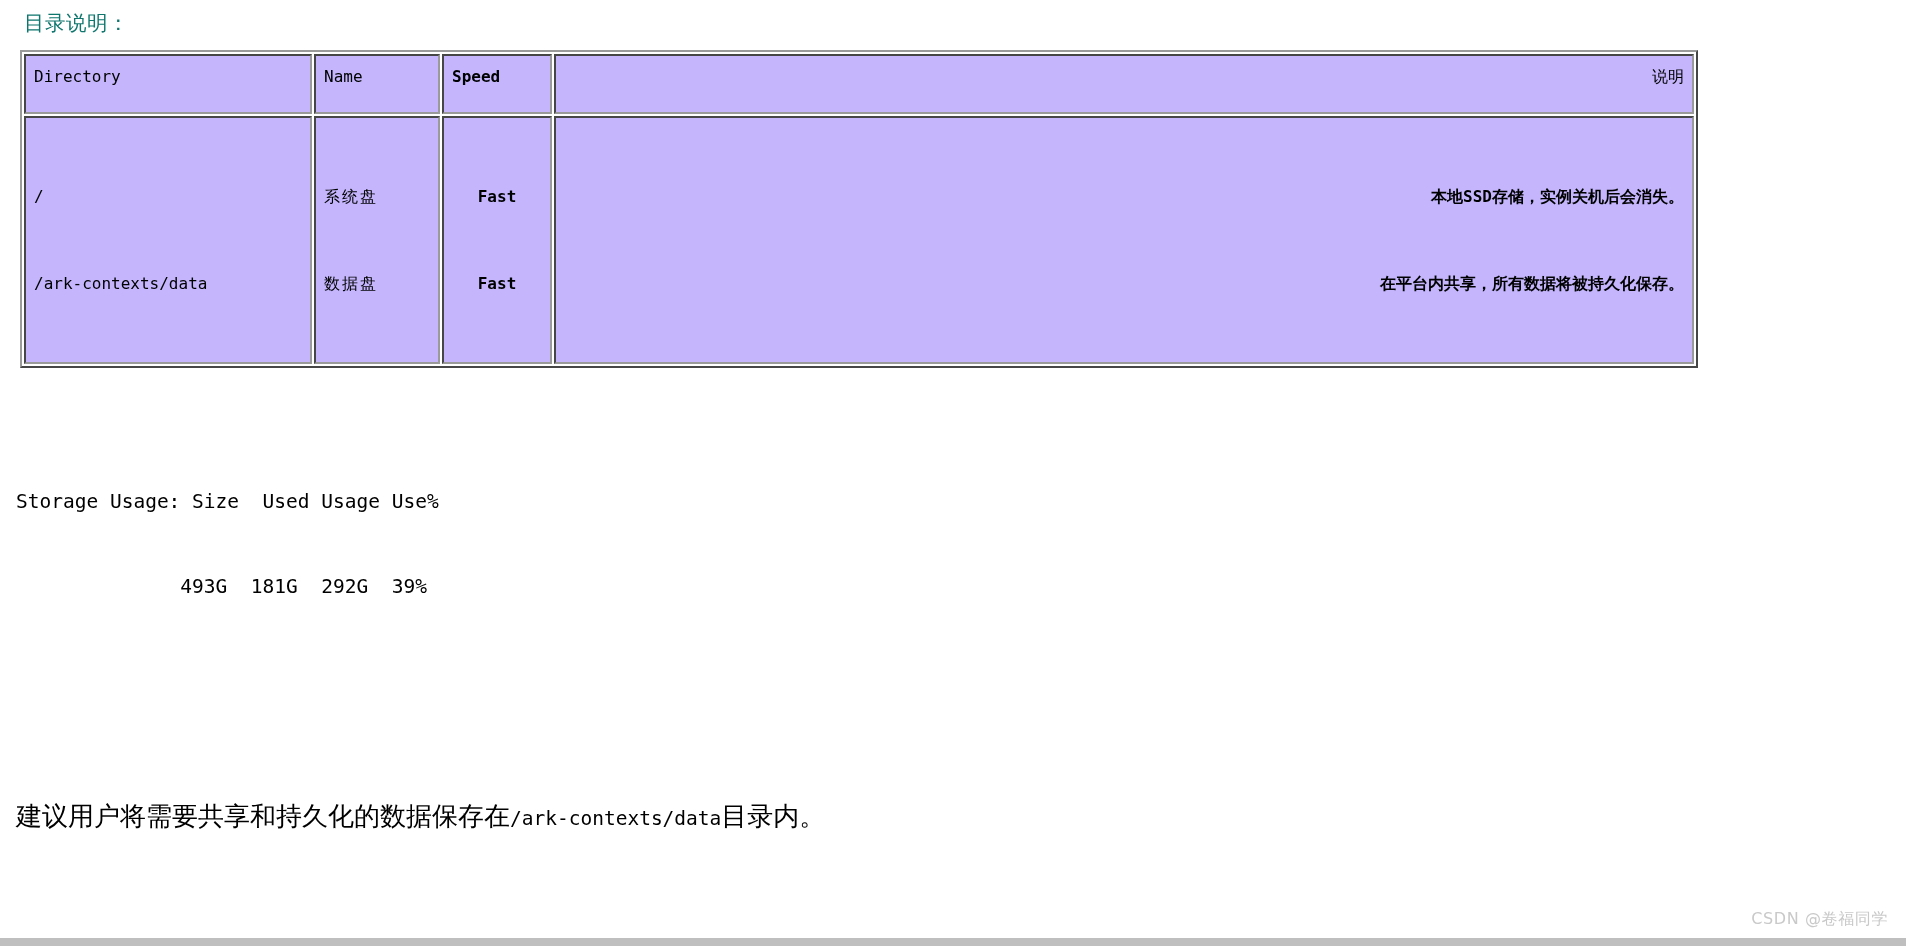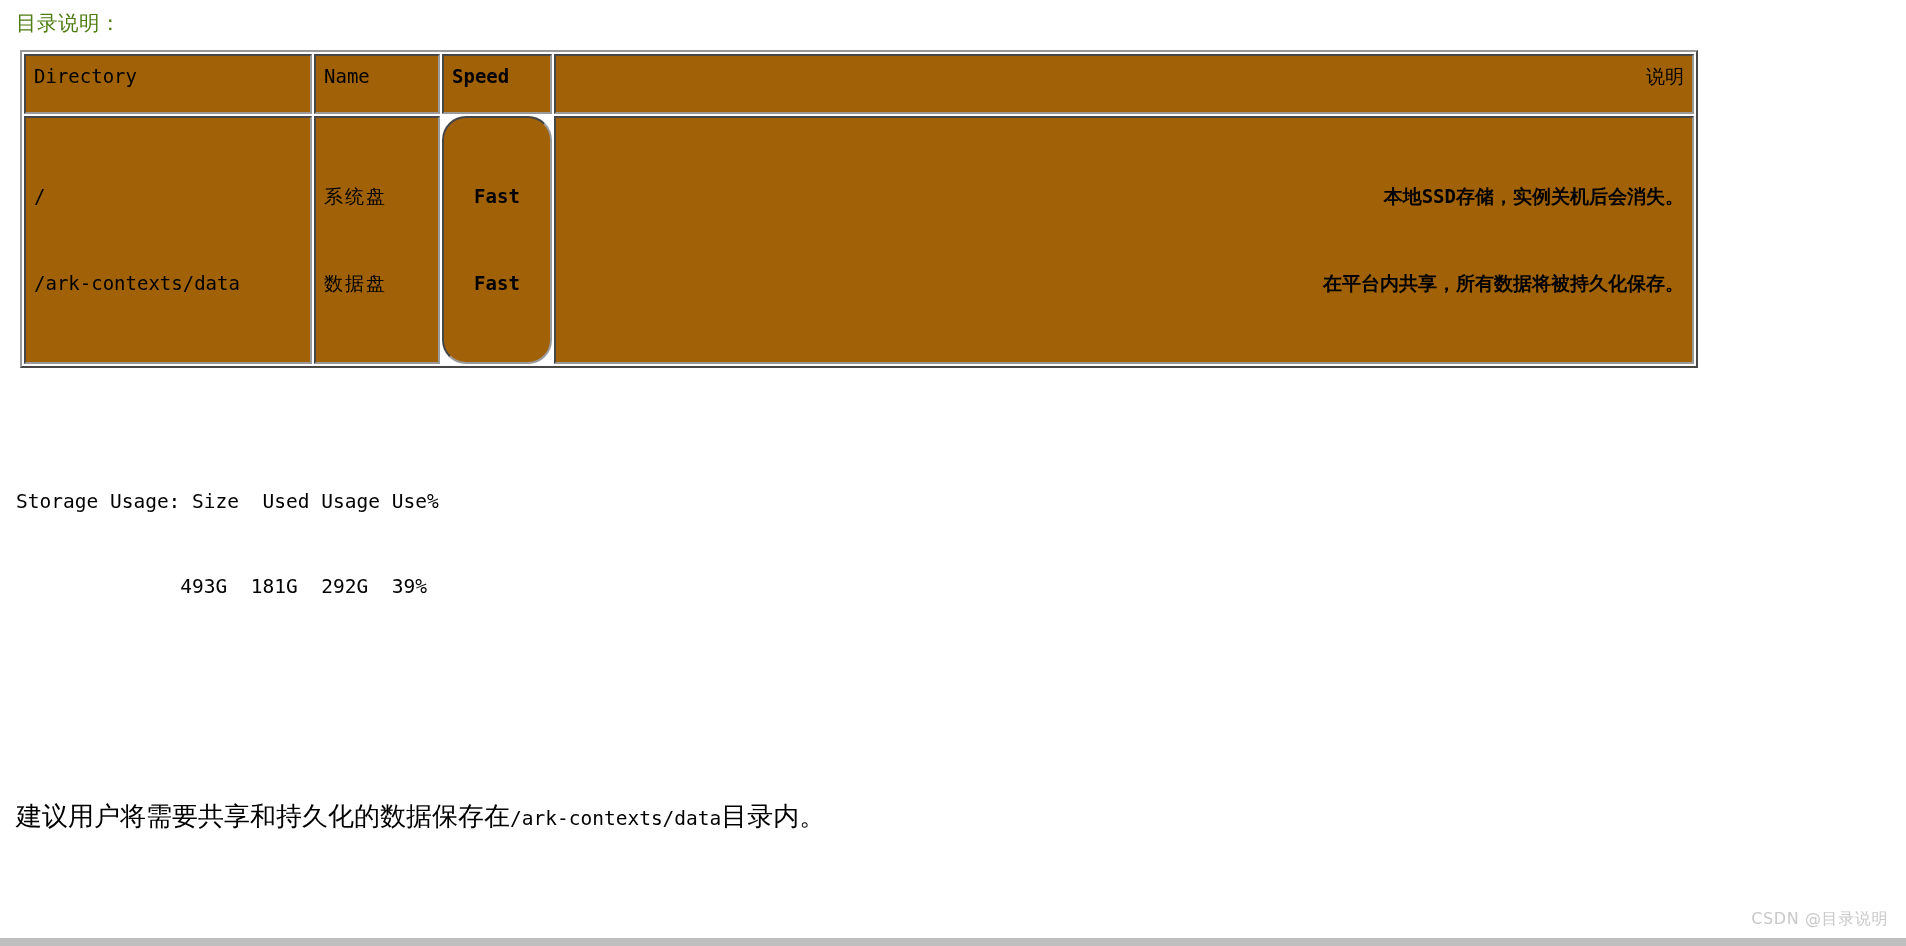--- a/index.html
+++ b/index.html
@@ -23,53 +23,53 @@
     width: 1906px;
     height: 946px;
     position: relative;
   }
 
   
   .dir-heading {
     font-family: "DejaVu Sans", "Liberation Sans", sans-serif;
     font-size: 20.5px;
     line-height: 30px;
-    color: #4d7c0f;
-    margin: 0 0 12px 0;
+    color: #0f766e;
+    margin: 0 0 12px 8px;
     letter-spacing: 0.5px;
     white-space: pre;
   }
 
   
   table.dir-table {
     border-collapse: separate;
     border-spacing: 2px;
     border: 2px outset #9a9a9a;
     width: 1678px;
     background: #ffffff;
     margin: 0 0 0 4px;
     table-layout: fixed;
   }
   table.dir-table td {
     border: 2px inset #9a9a9a;
     padding: 6px 8px;
     vertical-align: top;
     font-family: "DejaVu Sans Mono", "Liberation Mono", monospace;
-    font-size: 19px;
+    font-size: 16px;
     line-height: 29px;
     color: #000;
     white-space: pre;
-    background: #a16207;
+    background: #c4b5fd;
   }
   .col-dir  { width: 268px; }
   .col-name { width: 106px; margin-top: 30px; }
   .col-speed{ width: 90px; font-weight: bold;  }
   .col-desc { width: auto; text-align: right;  }
 
-  td.cell-center-mono { text-align: center; border-radius: 24px; }
+  td.cell-center-mono { text-align: center; }
   .cn {
     font-family: "DejaVu Sans", "Liberation Sans", sans-serif;
     letter-spacing: 2px;
   }
   .cn-tight {
     font-family: "DejaVu Sans", "Liberation Sans", sans-serif;
     letter-spacing: 0px;
     font-weight: bold;
   }
   .hdr-cn {
@@ -190,16 +190,16 @@
     
 
     
 
     
 
     
 
   </div>
 
-  <div class="watermark">CSDN @目录说明</div>
+  <div class="watermark">CSDN @卷福同学</div>
   <div class="wm-bar"></div>
 
 </div>
 
 </body></html>

